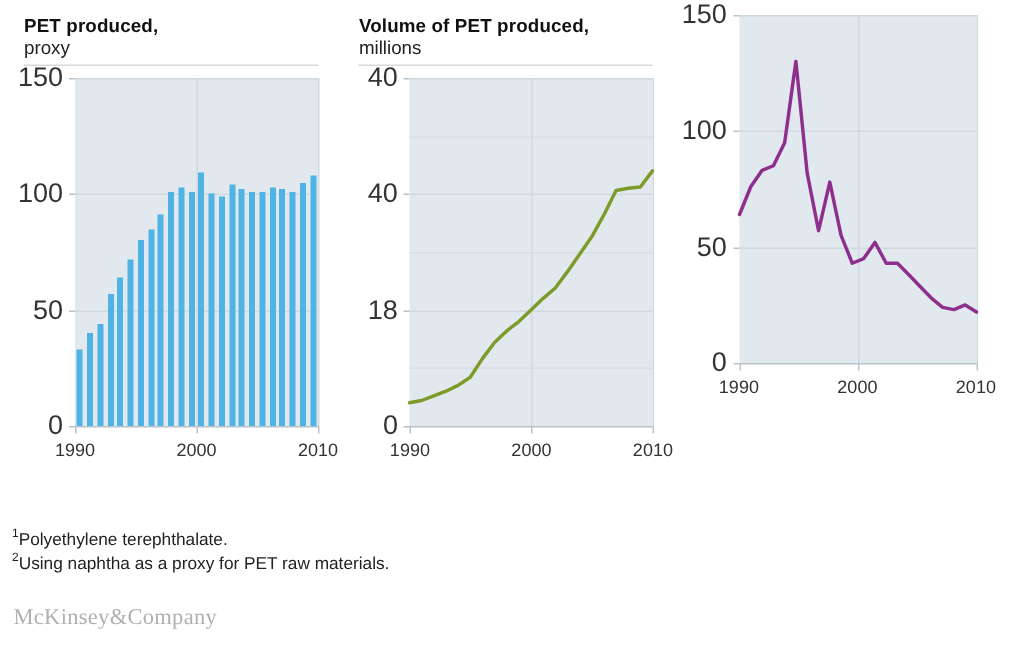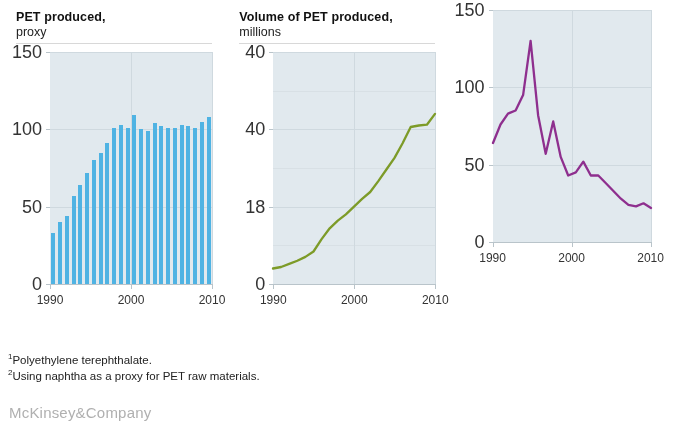--- a/index.html
+++ b/index.html
@@ -169,21 +169,21 @@
   }
   .footnote sup {
     font-size: 8px;
     vertical-align: super;
     line-height: 0;
   }
   .logo {
     position: absolute;
     left: 9px;
     top: 404px;
-    font-family: Liberation Sans, sans-serif;
+    font-family: Liberation Serif, serif;
     font-size: 15px;
     color: #b0b0b0;
     letter-spacing: 0.2px;
   }
 </style>
 </head>
 <body>
 
 <div class="exhibit">
 

